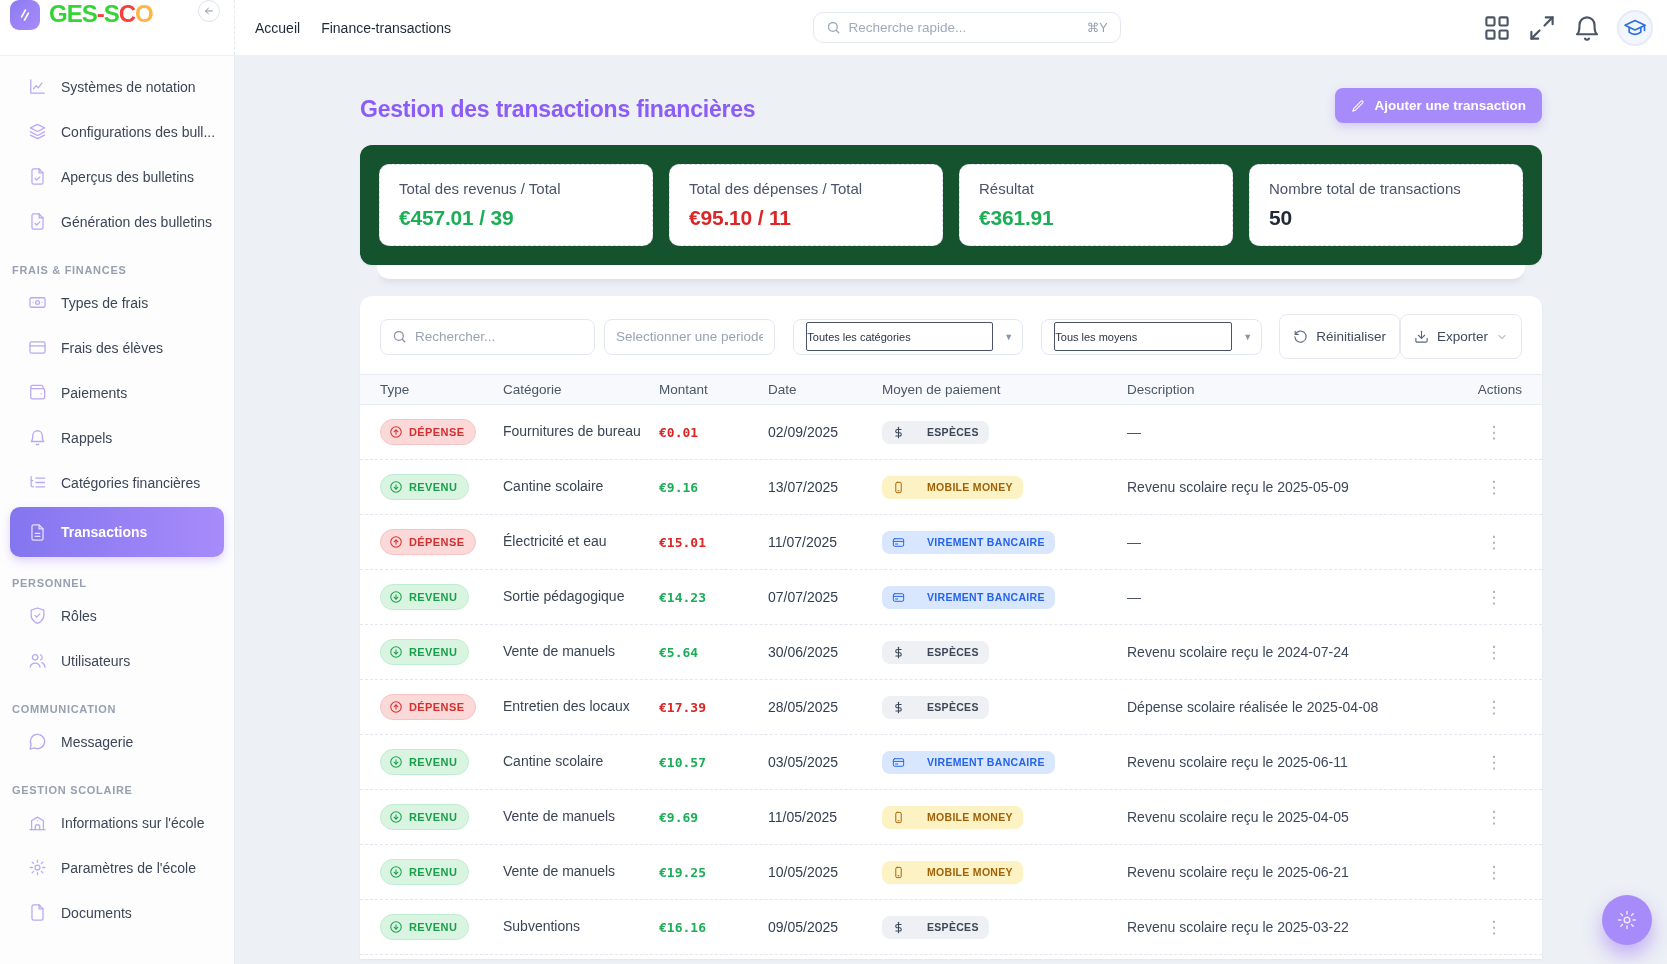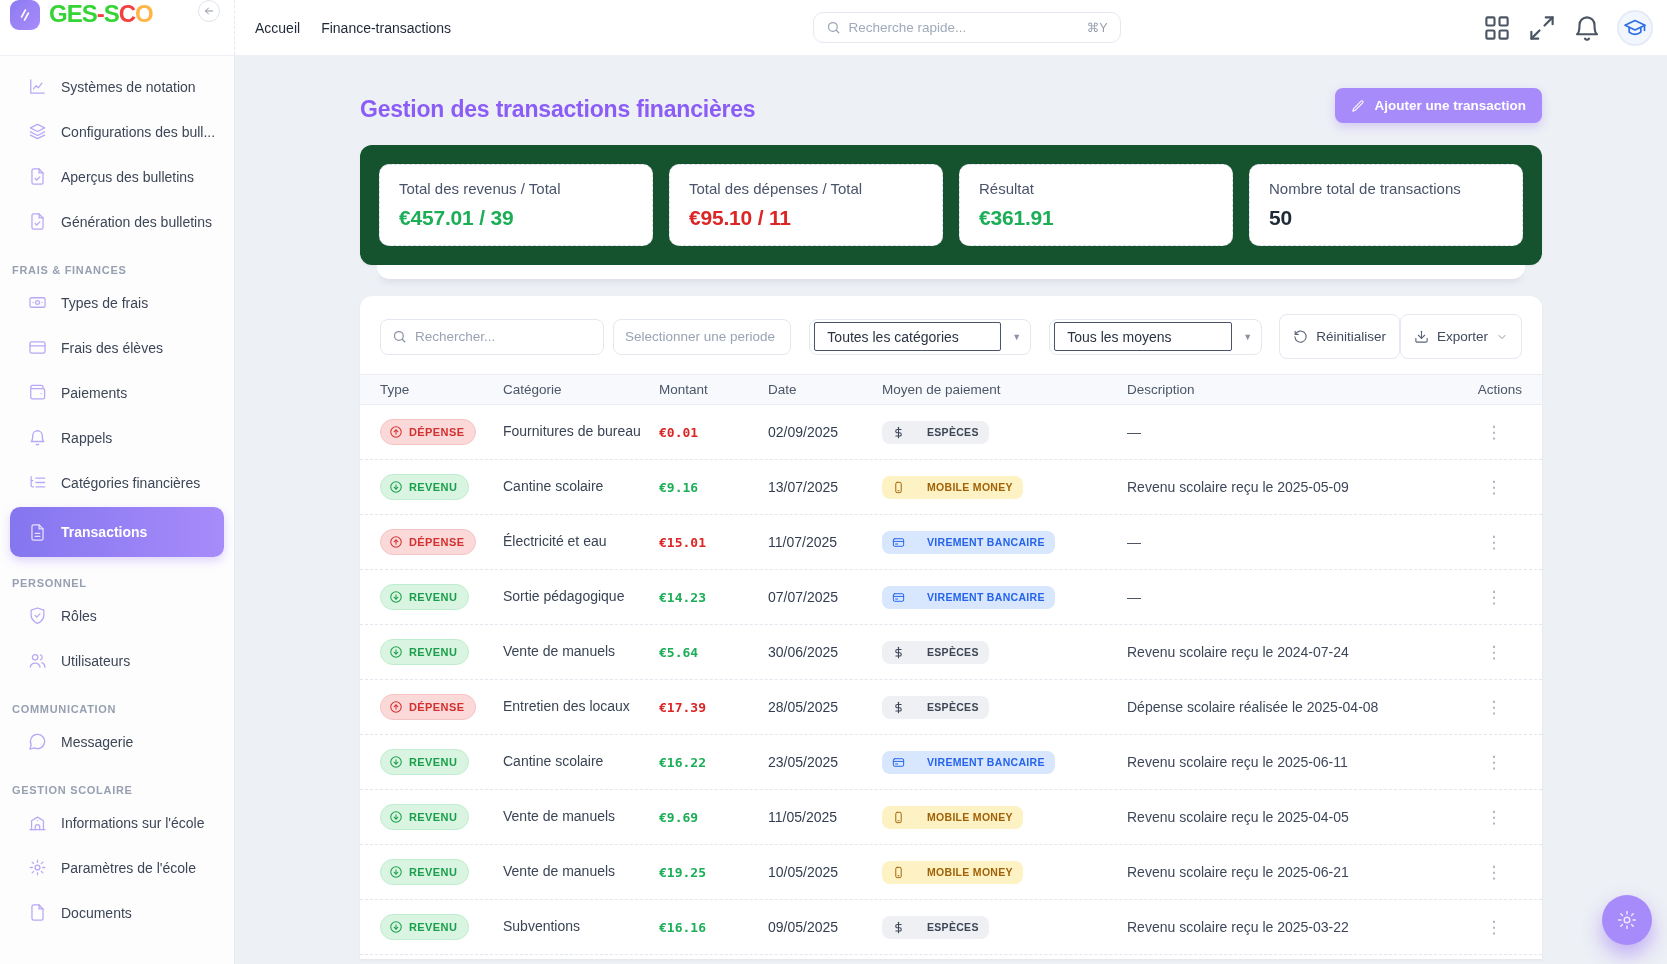--- a/index.html
+++ b/index.html
@@ -57,21 +57,21 @@
   
   .table-card { background:#fff; border-radius:12px 12px 0 0; box-shadow:0 1px 3px rgba(16,24,40,.05); padding-top:18px; height:663px; overflow:hidden; }
   .filter-row { display:flex; align-items:center; padding:0 20px; margin-bottom:15px; }
   .f-input { height:36px; border:1px solid #e3e7ef; border-radius:8px; background:#fff; display:flex; align-items:center; padding:0 11px; gap:8px; }
   .f-input .icn { width:15px; height:15px; color:#8b93a5; flex:0 0 auto; }
   .f-input input { border:0; outline:none; width:100%; font-size:13.5px; font-family:"Liberation Sans",sans-serif; color:#334155; background:transparent; }
   .f-input input::placeholder { color:#9aa3b4; }
   .f-search { width:226px; }
   .f-period { width:180px; margin-left:9px; }
   .f-select { height:36px; border:1px solid #e3e7ef; border-radius:8px; background:#fff; display:flex; align-items:center; padding:3px 9px 3px 4px; margin-left:18px; cursor:pointer; }
-  .f-select .sel-box { border:1.5px solid #49536a; border-radius:2px; height:29px; display:flex; align-items:center; padding:0 12px; font-size:14px; color:#2a3342; }
+  .f-select .sel-box { border:1.5px solid #49536a; border-radius:2px; height:29px; display:flex; align-items:center; padding:0 0; font-size:11px; color:#2a3342;margin-left:8px; }
   .f-select.cat .sel-box { width:187px; }
   .f-select.pay .sel-box { width:178px; }
   .f-select .sel-arrow { font-size:9px; color:#8b93a5; margin-left:11px; }
   .f-btn { height:45px; border:1px solid #e5e8ef; border-radius:8px; background:#fff; display:inline-flex; align-items:center; gap:8px; padding:0 13px; font-size:13.5px; font-weight:500; color:#3f4a5c; font-family:"Liberation Sans",sans-serif; cursor:pointer; }
   .f-btn .icn { width:15px; height:15px; color:#5b6678; }
   .f-reset { margin-left:17px; }
   .f-export { margin-left:auto; }
   .f-export .chev { width:12px; height:12px; color:#8b93a5; }
 
   .t-grid { display:grid; grid-template-columns:123px 156px 109px 114px 245px 1fr 56px; align-items:center; padding:0 20px; }
@@ -602,22 +602,22 @@
                     <span class="icn">
                       <svg viewBox="0 0 24 24" fill="none" stroke="currentColor" stroke-width="1.8" stroke-linecap="round" stroke-linejoin="round">
                         <circle cx="12" cy="12" r="9"></circle>
                         <path d="M12 8v7.5"></path>
                         <path d="m8.7 12.4 3.3 3.3 3.3-3.3"></path>
                       </svg>
                     </span>
                     <span>REVENU</span>
                   </span></div>
                 <div class="cell-cat">Cantine scolaire</div>
-                <div class="cell-amt income">€16.22</div>
-                <div class="cell-date">23/05/2025</div>
+                <div class="cell-amt income">€10.57</div>
+                <div class="cell-date">03/05/2025</div>
                 <div><span class="badge-pay bank">
                     <span class="icn">
                       <svg viewBox="0 0 24 24" fill="none" stroke="currentColor" stroke-width="1.8" stroke-linecap="round" stroke-linejoin="round">
                         <rect x="2.5" y="5" width="19" height="14" rx="2.5"></rect>
                         <path d="M2.5 10h19"></path>
                         <path d="M6.5 14.8h4"></path>
                       </svg>
                     </span>
                     <span>VIREMENT BANCAIRE</span>
                   </span></div>

